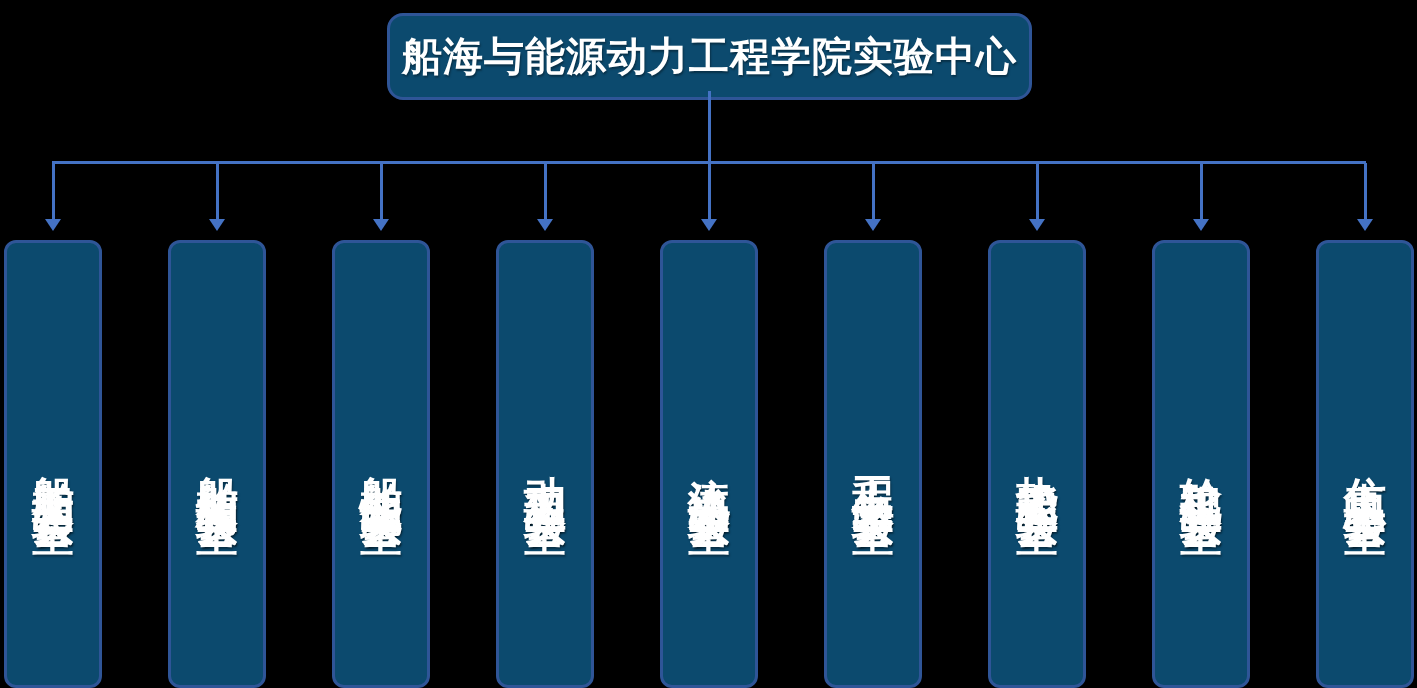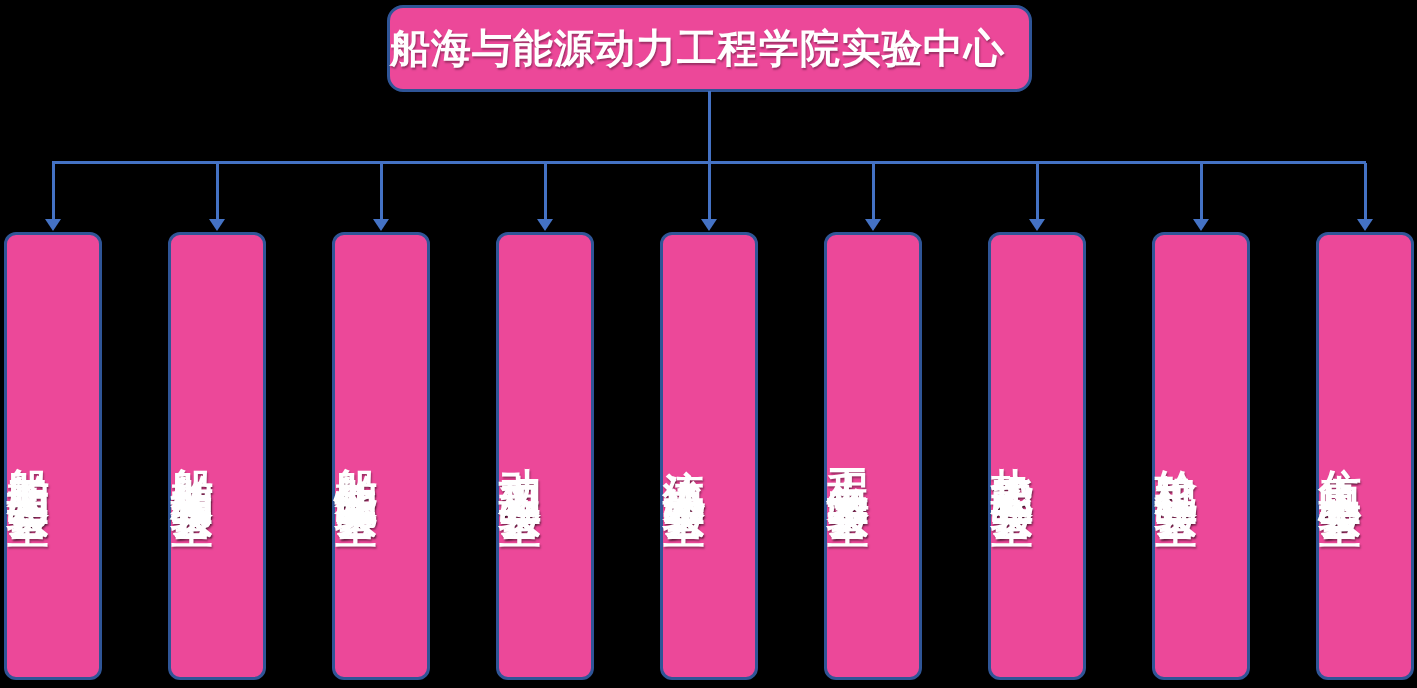--- a/index.html
+++ b/index.html
@@ -14,28 +14,30 @@
     overflow: hidden;
     font-family: "Liberation Sans", sans-serif;
   }
   .org-chart {
     position: absolute;
     inset: 0;
   }
   
   .node {
     position: absolute;
-    background: #ec4899;
+    background: #0c4a6e;
     border: 3px solid #2F5597;
     box-sizing: border-box;
     display: flex;
     align-items: center;
+    justify-content: center;
     color: #FFFFFF;
     font-weight: bold;
     box-shadow: 2px 3px 4px rgba(0,0,0,0.45);
+    margin-top: 8px;
   }
   .root-node {
     left: 387px;
     top: 5px;
     width: 645px;
     height: 87px;
     border-radius: 16px;
     font-size: 40px;
     letter-spacing: 1px;
     white-space: nowrap;

